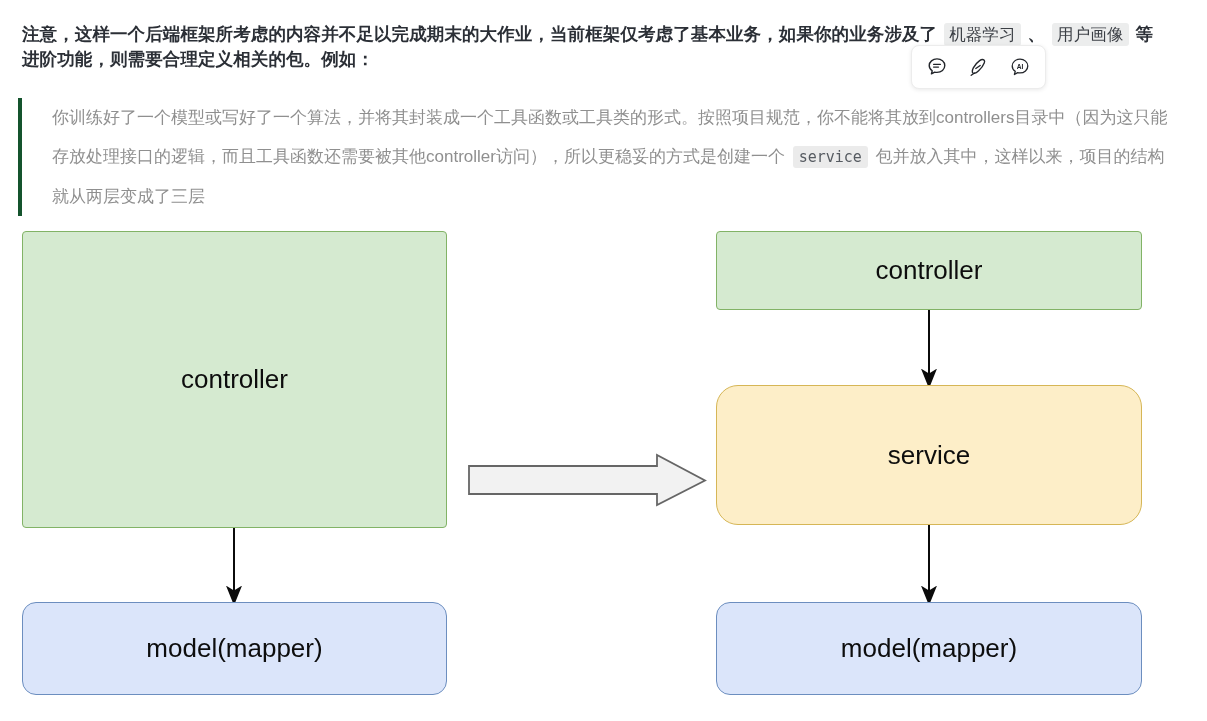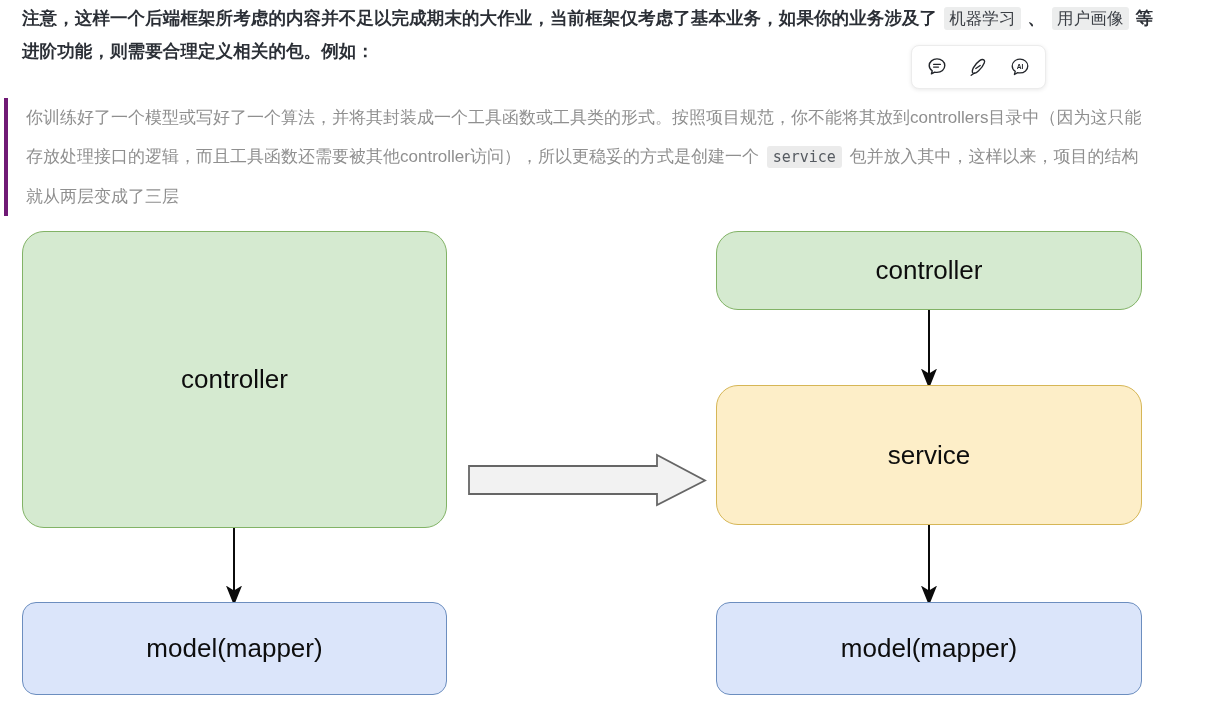--- a/index.html
+++ b/index.html
@@ -13,25 +13,25 @@
     position: relative;
     overflow: hidden;
     font-family: "Liberation Sans", "DejaVu Sans", sans-serif;
     color: #1f2329;
   }
 
   
   #intro-paragraph {
     position: absolute;
     left: 22px;
-    top: 2px;
+    top: 22px;
     width: 1138px;
     font-size: 17.5px;
     font-weight: bold;
-    line-height: 32px;
+    line-height: 24px;
     letter-spacing: 0.1px;
     color: #2b2f36;
     white-space: normal;
   }
   .code-chip {
     background: #eceded;
     color: #3b3f45;
     font-family: "Liberation Serif", "DejaVu Serif", serif;
     font-weight: normal;
     font-size: 16.5px;
@@ -64,25 +64,25 @@
     align-items: center;
     justify-content: center;
     border-radius: 5px;
     cursor: pointer;
   }
   #doc-toolbar .tb-btn svg { display: block; }
 
   
   #blockquote {
     position: absolute;
-    left: 4px;
+    left: 18px;
     top: 98px;
     width: 1150px;
-    border-left: 4px solid #701a75;
-    padding-left: 18px;
+    border-left: 4px solid #14532d;
+    padding-left: 30px;
     box-sizing: border-box;
   }
   #blockquote-text {
     font-size: 17px;
     line-height: 39px;
     color: #8f8f8f;
     font-weight: normal;
   }
   .code-chip-mono {
     background: #ebebeb;
@@ -109,21 +109,21 @@
     display: flex;
     align-items: center;
     justify-content: center;
     font-size: 26px;
     color: #0d0d0d;
     pointer-events: auto;
   }
   .node-green {
     background: #d5ead0;
     border: 1.4px solid #82b366;
-    border-radius: 22px;
+    border-radius: 4px;
     text-align: center;
   }
   .node-yellow {
     background: #fdeec8;
     border: 1.4px solid #d6b656;
     border-radius: 22px;
   }
   .node-blue {
     background: #dbe5fa;
     border: 1.4px solid #6c8ebf;

